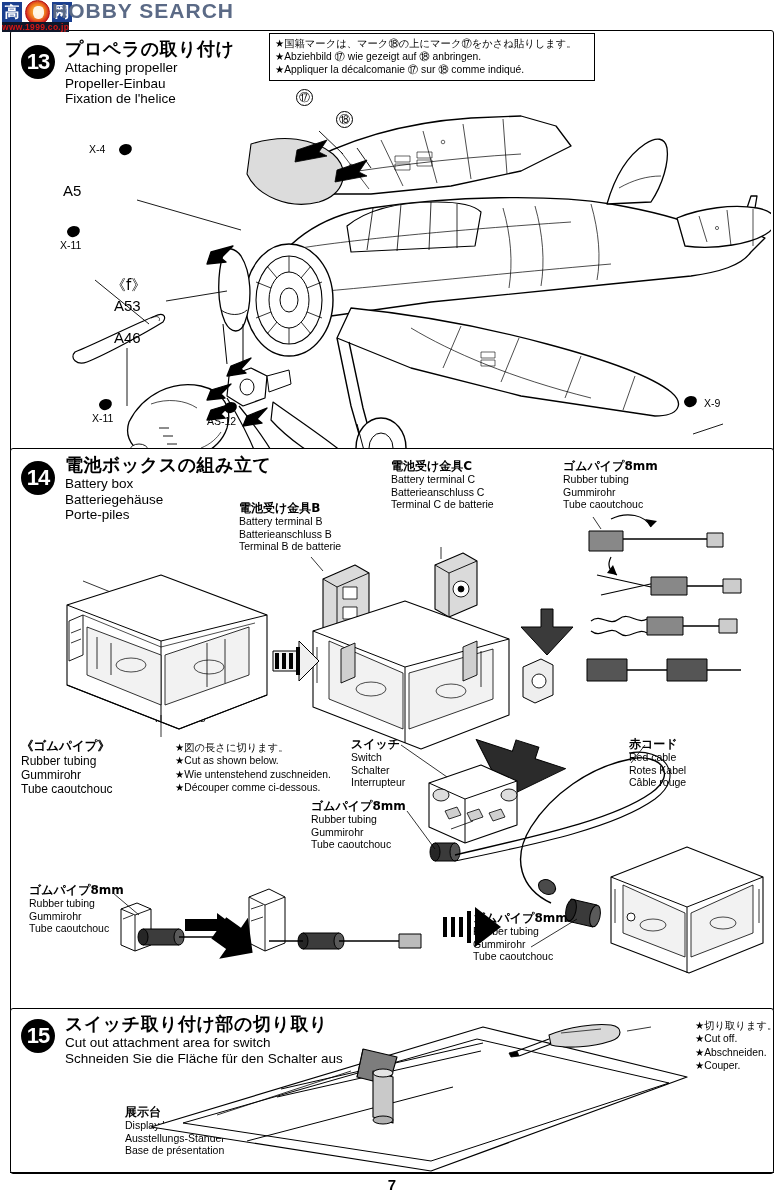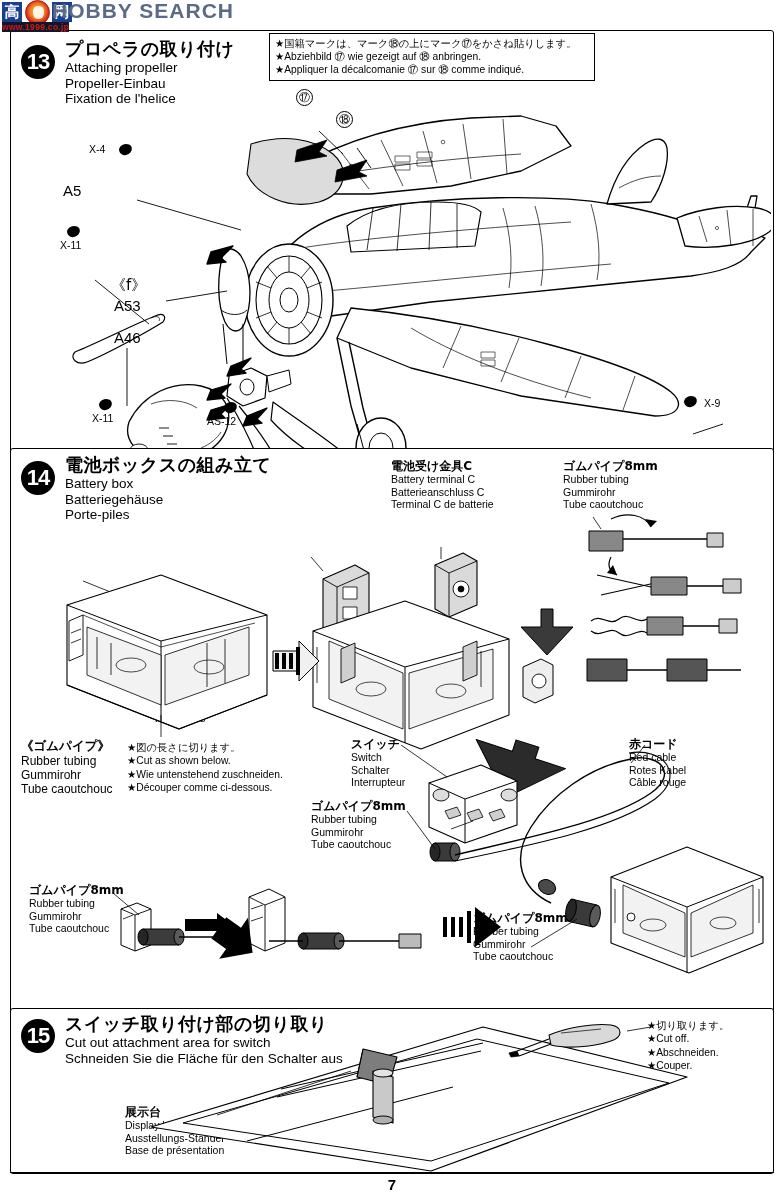--- a/index.html
+++ b/index.html
@@ -82,21 +82,21 @@
   }
   .fmark { position:absolute; font-size:15px; font-family:"DejaVu Sans", sans-serif; }
 
   
   .notebox {
     position:absolute; border:1.1px solid #000; background:#fff;
     padding:3px 6px 3px 5px; line-height:1.28;
   }
   .notebox div { font-size:10.3px; white-space:nowrap; }
   .notebox .j { font-family:"DejaVu Sans", sans-serif; font-size:10.3px; }
-  .notes-plain { position:absolute; line-height:1.3; }
+  .notes-plain { position:absolute; line-height:1.3;margin-left:48px; }
   .notes-plain div { font-size:10.3px; white-space:nowrap; }
   .notes-plain .j { font-family:"DejaVu Sans", sans-serif; font-size:10.3px; }
 
   
   .decal-num {
     position:absolute; font-size:11px; font-family:"DejaVu Sans", sans-serif;
     border:1px solid #000; border-radius:50%; width:17px; height:17px;
     text-align:center; line-height:15px; background:#fff;
   }
 
@@ -311,20 +311,26 @@
 
   <div class="step-num" style="left:10px; top:12px;">14</div>
   <div class="step-head" style="left:54px; top:6px;">
     <div class="jp">電池ボックスの組み立て</div>
     <div class="ln">Battery box</div>
     <div class="ln">Batteriegehäuse</div>
     <div class="ln">Porte-piles</div>
   </div>
 
 
+  <div class="lbl" style="left:228px; top:52px;">
+    <div class="j">電池受け金具B</div>
+    <div class="e">Battery terminal B</div>
+    <div class="e">Batterieanschluss B</div>
+    <div class="e">Terminal B de batterie</div>
+  </div>
 
   <div class="lbl" style="left:380px; top:10px;">
     <div class="j">電池受け金具C</div>
     <div class="e">Battery terminal C</div>
     <div class="e">Batterieanschluss C</div>
     <div class="e">Terminal C de batterie</div>
   </div>
 
   <div class="lbl" style="left:552px; top:10px;">
     <div class="j">ゴムパイプ8mm</div>

